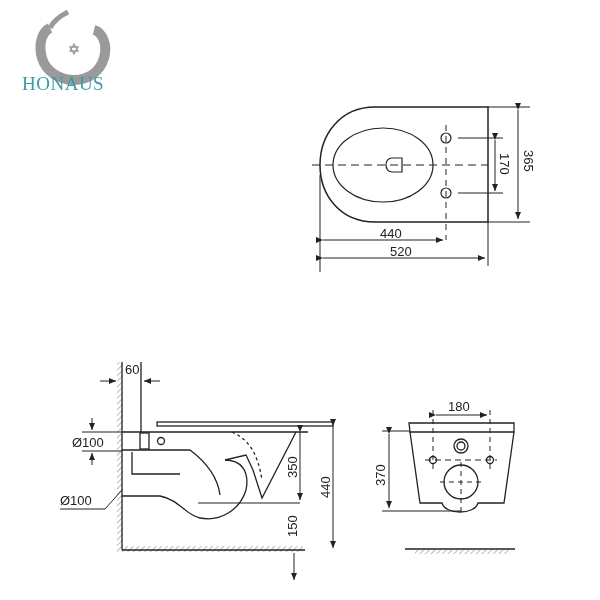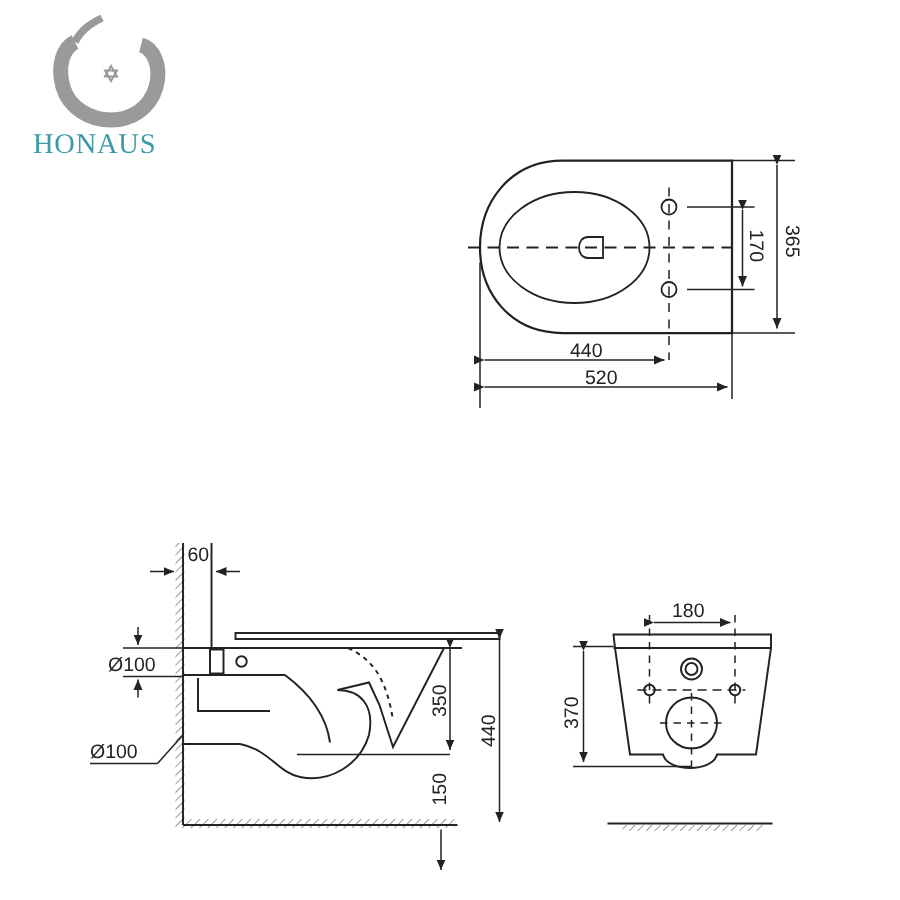--- a/index.html
+++ b/index.html
@@ -1,18 +1,18 @@
 <!DOCTYPE html>
 <html><head>
 <meta charset="utf-8">
 <style>
   html,body{margin:0;padding:0;background:#ffffff;}
   body{width:600px;height:600px;position:relative;overflow:hidden;font-family:"Liberation Sans",sans-serif;}
   .logo{position:absolute;left:20px;top:10px;width:110px;height:100px;}
-  .brand{position:absolute;left:22px;top:86px;font-family:"Liberation Serif",serif;font-size:19px;color:#3a9aa5;letter-spacing:0.5px;}
+  .brand{position:absolute;left:22px;top:73px;font-family:"Liberation Serif",serif;font-size:19px;color:#3a9aa5;letter-spacing:0.5px;}
   svg.drawing{position:absolute;left:0;top:0;}
   .dim{font-family:"Liberation Sans",sans-serif;font-size:13px;fill:#222;}
 </style>
 </head>
 <body>
 
 <div class="logo">
   <svg width="110" height="80" viewBox="0 0 110 80">
     <path d="M30 18 C22 22 18 34 22 48 C26 62 40 70 54 70 C68 70 80 62 84 48 C88 34 82 22 74 20" fill="none" stroke="#9a9a9a" stroke-width="10"></path>
     <path d="M30 18 C34 10 40 6 48 2" fill="none" stroke="#9a9a9a" stroke-width="5"></path>

